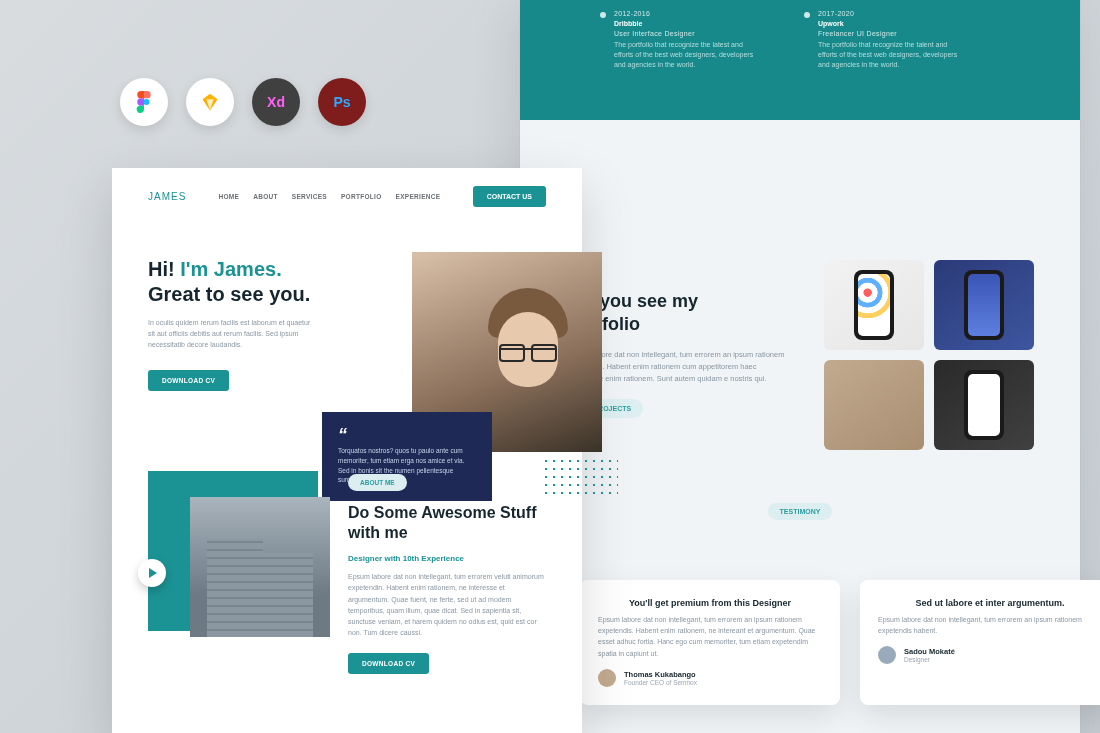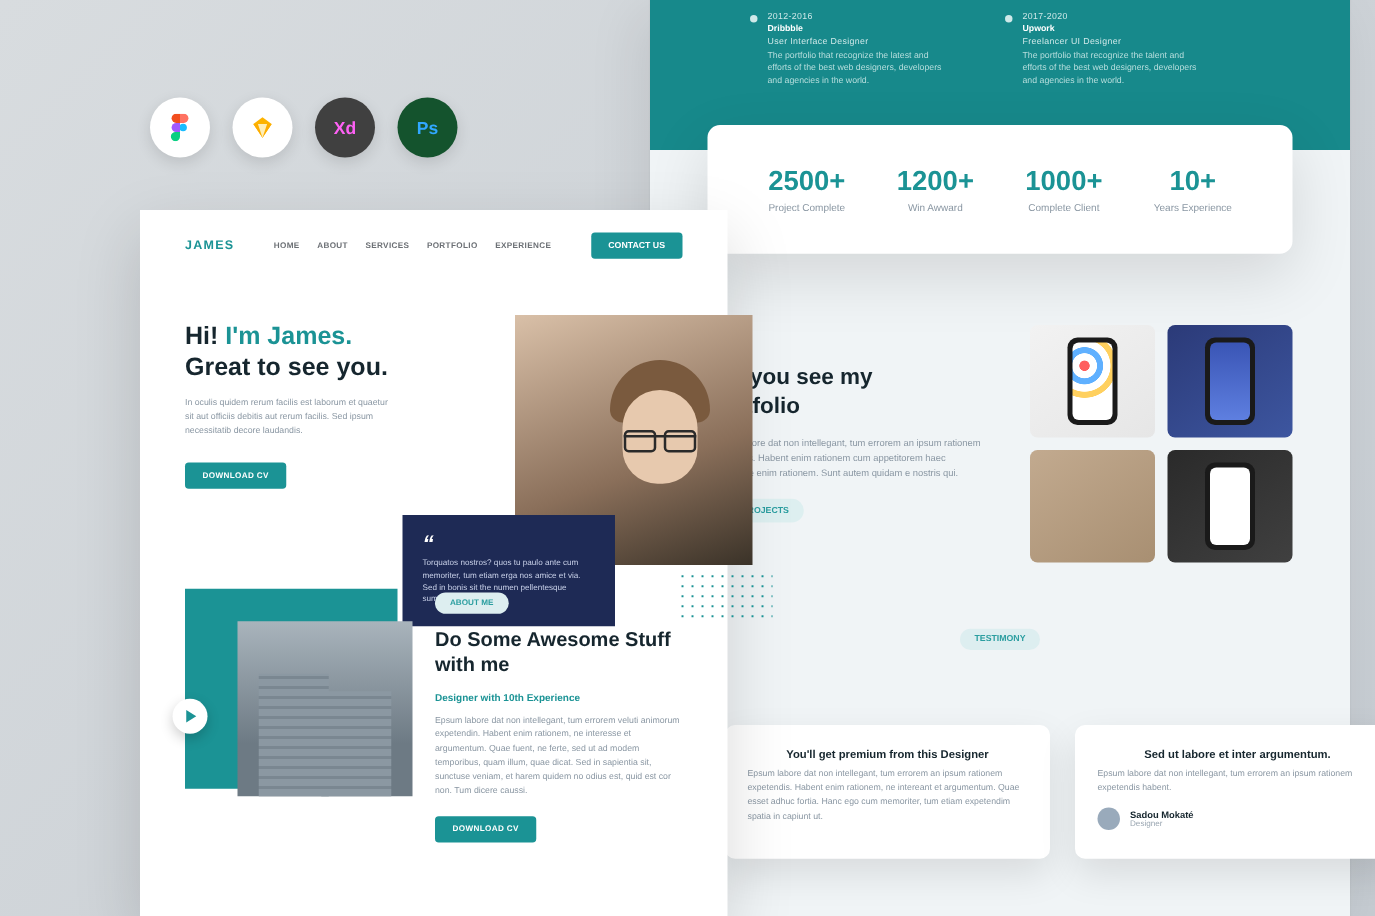--- a/index.html
+++ b/index.html
@@ -62,21 +62,21 @@
 .avatar { width: 18px; height: 18px; border-radius: 50%; background: #c2aa8f; }
 .t-name { font-size: 7.5px; font-weight: 700; color: #16262e; }
 .t-role { font-size: 6.5px; color: #9aa6b1; }
 
 
 .mock-l {
   position: absolute; left: 112px; top: 168px; width: 470px; height: 565px;
   background: #fff; box-shadow: 0 20px 50px rgba(0,0,0,0.15);
 }
 .hdr { display: flex; align-items: center; justify-content: space-between; padding: 18px 36px 10px; }
-.logo { color: #1b9395; font-weight: 700; font-size: 10px; letter-spacing: 1px; }
+.logo { color: #1b9395; font-weight: 400; font-size: 10px; letter-spacing: 1px; }
 .nav { display: flex; gap: 14px; }
 .nav a { color: #6b6f74; font-size: 6.5px; font-weight: 600; letter-spacing: .3px; }
 .cta { background: #1b9395; color: #fff; font-size: 7px; padding: 7px 14px; border-radius: 3px; font-weight: 600; }
 
 .hero { position: relative; padding: 40px 36px 60px; }
 .hero h1 { font-size: 20px; font-weight: 700; color: #16262e; line-height: 1.25; }
 .hero h1 .accent { color: #1b9395; }
 .hero-desc { color: #8a97a3; font-size: 7px; line-height: 1.6; margin: 10px 0 18px; max-width: 170px; }
 .hero-btn { display: inline-block; background: #1b9395; color: #fff; font-size: 6.5px; padding: 7px 14px; border-radius: 3px; font-weight: 600; letter-spacing: .3px; }
 .hero-photo { position: absolute; right: -20px; top: 35px; width: 190px; height: 200px; background: linear-gradient(160deg,#d9c0a8 0%, #8a6f5a 60%, #3a3228 100%); overflow: hidden; }
@@ -124,21 +124,21 @@
     <div class="app-icon">
       <svg viewBox="0 0 24 24">
           <path d="M12 3l8 6-8 12L4 9z" fill="#fdb300"></path>
           <path d="M4 9h16L12 21z" fill="#fdad00"></path>
           <path d="M8 9h8l-4 12z" fill="#feeeb7"></path>
         </svg>
     </div>
     <div class="app-icon" style="background:#404040;">
       <span style="color:#ff61f6;font-size:14px;">Xd</span>
     </div>
-    <div class="app-icon" style="background:#14532d;">
+    <div class="app-icon" style="background:#7f1d1d;">
       <span style="color:#31a8ff;font-size:14px;">Ps</span>
     </div>
   </div>
 
   <div class="mock-r">
     <div class="teal-band"></div>
     <div class="timeline">
       <div class="tl-item">
         <span class="tl-dot"></span>
         <div class="tl-date">2012-2016</div>
@@ -147,38 +147,20 @@
         <div class="tl-desc">The portfolio that recognize the latest and efforts of the best web designers, developers and agencies in the world.</div>
       </div>
       <div class="tl-item">
         <span class="tl-dot"></span>
         <div class="tl-date">2017-2020</div>
         <div class="tl-title">Upwork</div>
         <div class="tl-date">Freelancer UI Designer</div>
         <div class="tl-desc">The portfolio that recognize the talent and efforts of the best web designers, developers and agencies in the world.</div>
       </div>
     </div>
-    <div class="stats-card">
-      <div class="stat">
-          <div class="stat-num">2500+</div>
-          <div class="stat-label">Project Complete</div>
-        </div>
-      <div class="stat">
-          <div class="stat-num">1200+</div>
-          <div class="stat-label">Win Awward</div>
-        </div>
-      <div class="stat">
-          <div class="stat-num">1000+</div>
-          <div class="stat-label">Complete Client</div>
-        </div>
-      <div class="stat">
-          <div class="stat-num">10+</div>
-          <div class="stat-label">Years Experience</div>
-        </div>
-    </div>
     <div class="portfolio">
       <div class="pf-text">
         <div class="pf-title">
           <span>Did you see my</span><br>
           <span>Portfolio</span>
         </div>
         <div class="pf-desc">Epsum labore dat non intellegant, tum errorem an ipsum rationem expetendis. Habent enim rationem cum appetitorem haec cogitavisse enim rationem. Sunt autem quidam e nostris qui.</div>
         <span class="pf-btn">ALL PROJECTS</span>
       </div>
       <div class="pf-grid">
@@ -194,20 +176,27 @@
           </div>
       </div>
     </div>
     <div class="testimony">
       <span class="testi-badge">TESTIMONY</span>
     </div>
     <div class="testi-cards">
       <div class="t-card">
         <h4>You'll get premium from this Designer</h4>
         <p>Epsum labore dat non intellegant, tum errorem an ipsum rationem expetendis. Habent enim rationem, ne intereant et argumentum. Quae esset adhuc fortia. Hanc ego cum memoriter, tum etiam expetendim spatia in capiunt ut.</p>
+        <div class="t-person">
+          <div class="avatar"></div>
+          <div>
+              <div class="t-name">Thomas Kukabango</div>
+              <div class="t-role">Founder CEO of Semnox</div>
+            </div>
+        </div>
       </div>
       <div class="t-card">
         <h4>Sed ut labore et inter argumentum.</h4>
         <p>Epsum labore dat non intellegant, tum errorem an ipsum rationem expetendis habent.</p>
         <div class="t-person">
           <div class="avatar" style="background:#9ab"></div>
           <div>
               <div class="t-name">Sadou Mokaté</div>
               <div class="t-role">Designer</div>
             </div>

